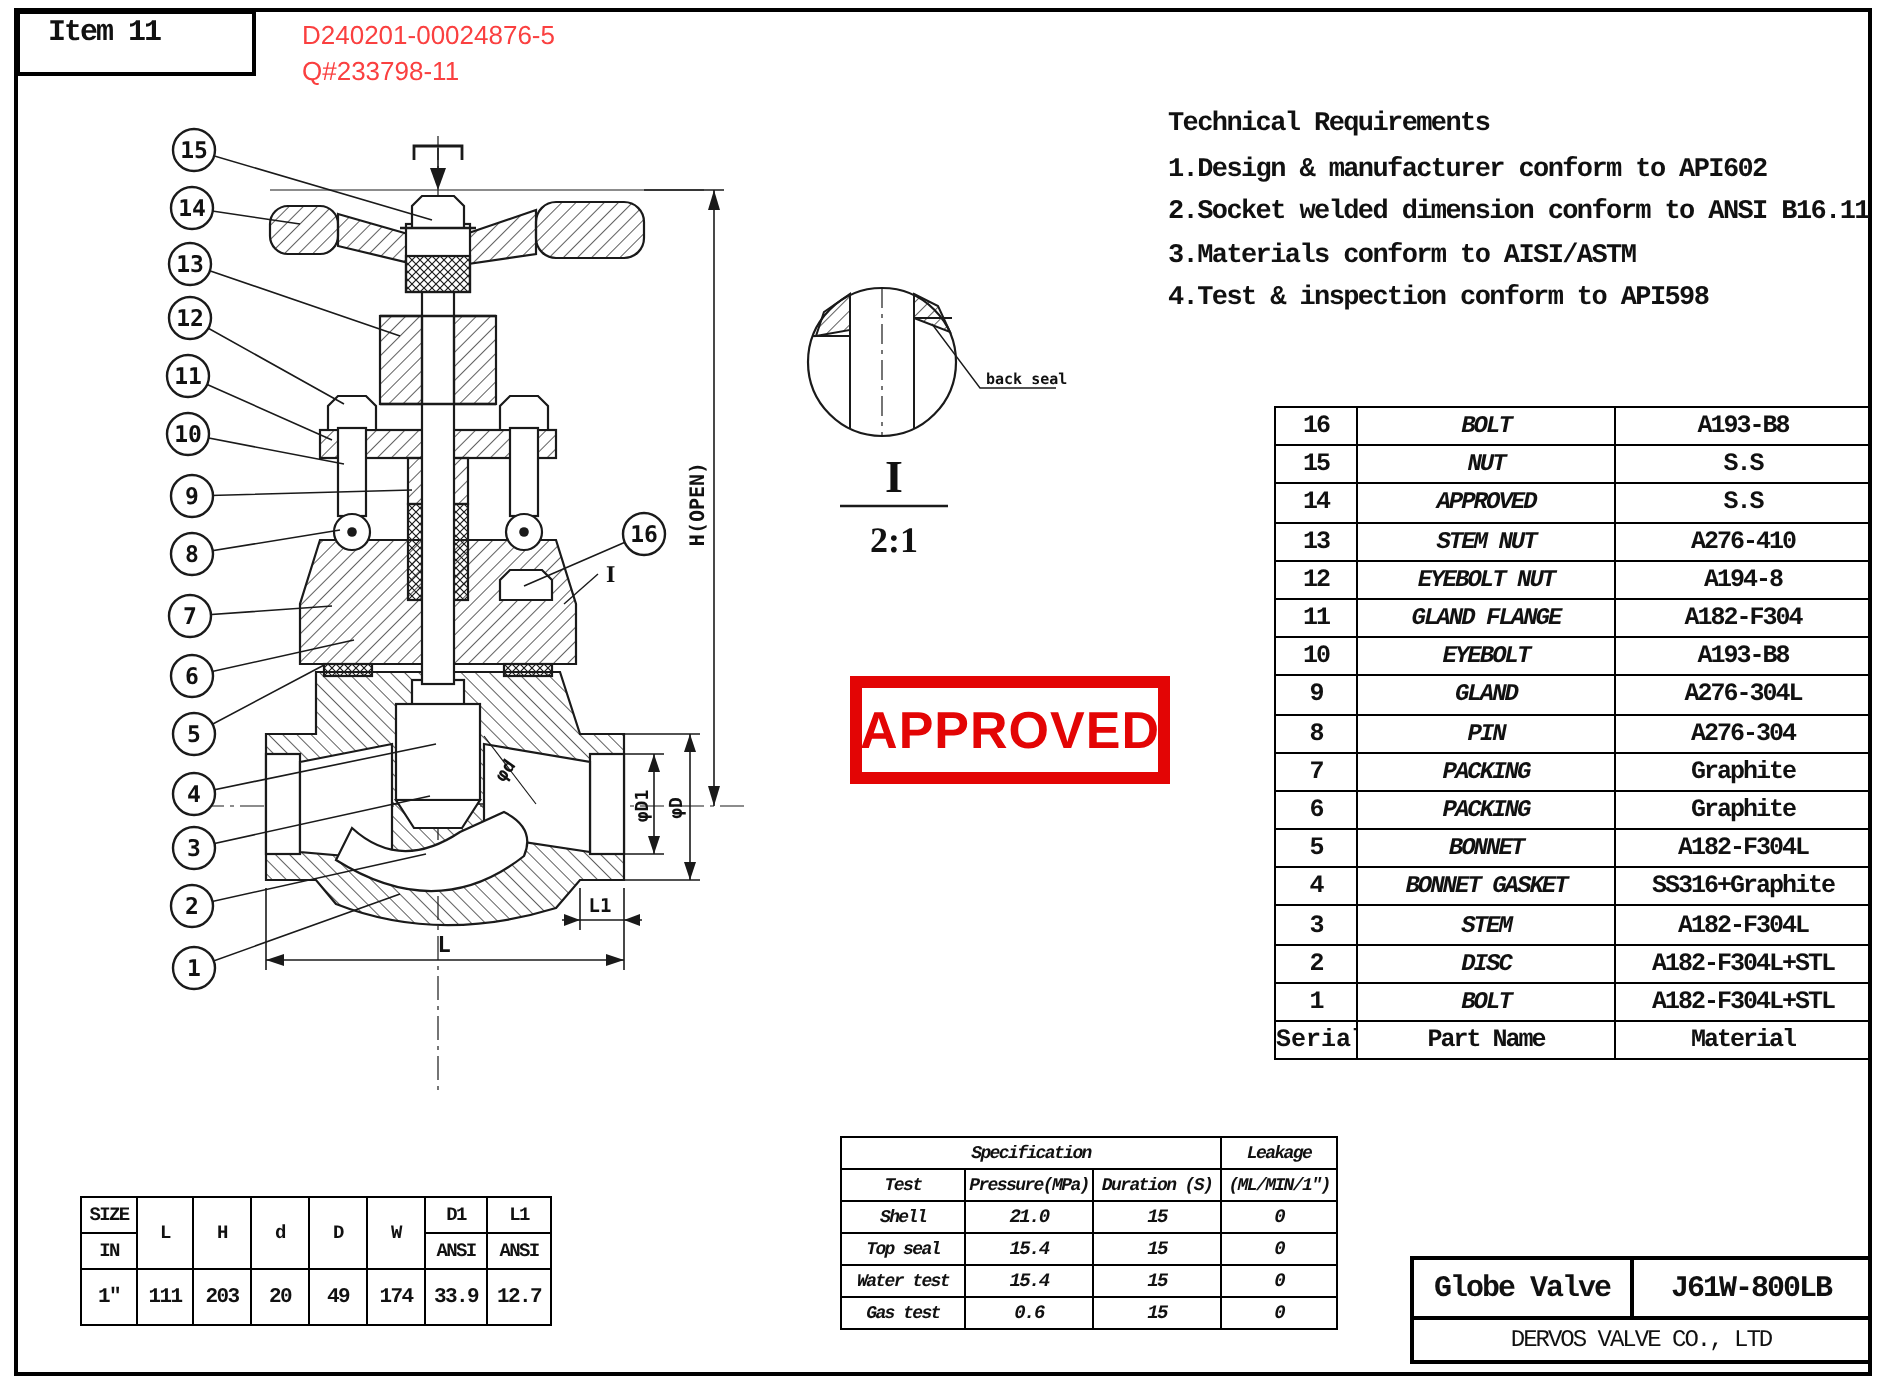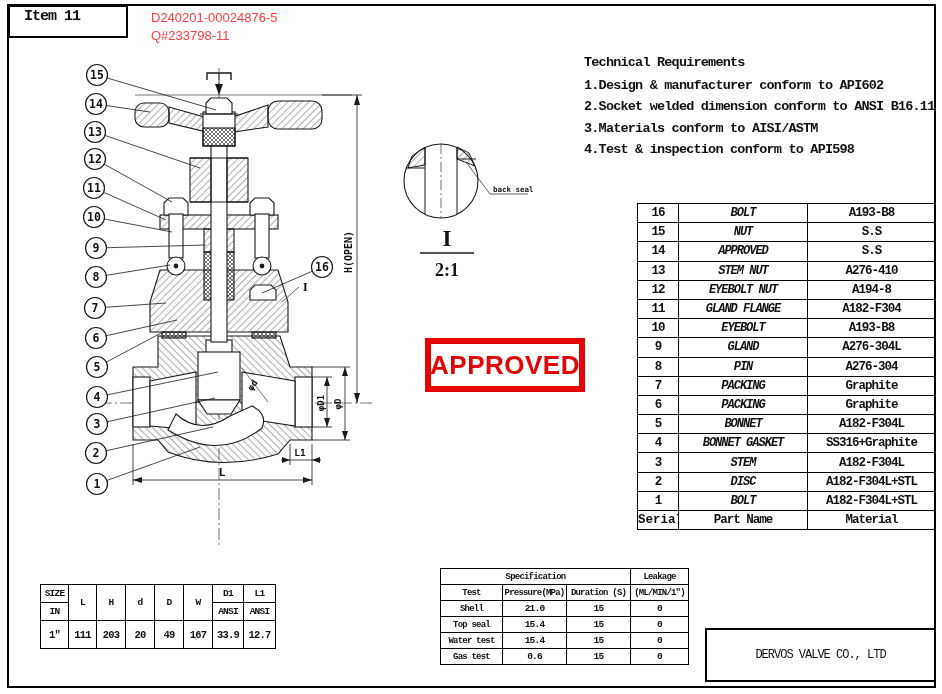--- a/index.html
+++ b/index.html
@@ -26,30 +26,30 @@
   #parts-table table { border-collapse:collapse; table-layout:fixed; width:298px; }
   #parts-table td {
     border:1.6px solid #000; text-align:center; font-weight:bold;
     height:19.2px; font-size:12.5px; letter-spacing:-1px; overflow:hidden; white-space:nowrap;
   }
   #parts-table td.c-name { font-size:12px;font-style:italic; }
   #parts-table td.f-ser { font-size:7.5px; letter-spacing:0; }
   #parts-table tr.footer td { font-size:12.5px; }
 
   
-  #spec-table { left:440px; top:568px; }
+  #spec-table { left:420px; top:568px;font-style:italic; }
   #spec-table table { border-collapse:collapse; table-layout:fixed; width:248px; }
   #spec-table td {
     border:1.4px solid #000; text-align:center; font-weight:bold;
     font-size:9px; height:16px; letter-spacing:-0.8px; white-space:nowrap; overflow:hidden;
   }
   #spec-table td.val { font-size:9.5px; }
 
   
-  #size-table { left:12px; top:584px;padding-left:28px; }
+  #size-table { left:12px; top:598px;padding-left:28px; }
   #size-table table { border-collapse:collapse; table-layout:fixed; width:235px; }
   #size-table td {
     border:1.5px solid #000; text-align:center; font-weight:bold;
     font-size:9.5px; height:18px; letter-spacing:-0.8px; white-space:nowrap; overflow:hidden;
   }
   #size-table tr.data td { height:28px; font-size:10.5px; }
 
   
   #title-block { left:705px; top:628px; width:231px; height:54px; border:2px solid #000; display:flex; flex-direction:column; background:#fff; }
   #title-block .row1 { flex:0 0 30px; display:flex; border-bottom:2px solid #000; }
@@ -478,25 +478,29 @@
           <td>IN</td>
           <td>ANSI</td>
           <td>ANSI</td>
         </tr>
         <tr class="data">
           <td>1"</td>
           <td>111</td>
           <td>203</td>
           <td>20</td>
           <td>49</td>
-          <td>167</td>
+          <td>174</td>
           <td>33.9</td>
           <td>12.7</td>
         </tr>
       </tbody>
     </table>
   </div>
 
   <div id="title-block" class="abs">
+    <div class="row1">
+      <div class="cell-product">Globe Valve</div>
+      <div class="cell-model">J61W-800LB</div>
+    </div>
     <div class="row2">DERVOS VALVE CO., LTD</div>
   </div>
 
 </div>
 
 </body></html>

